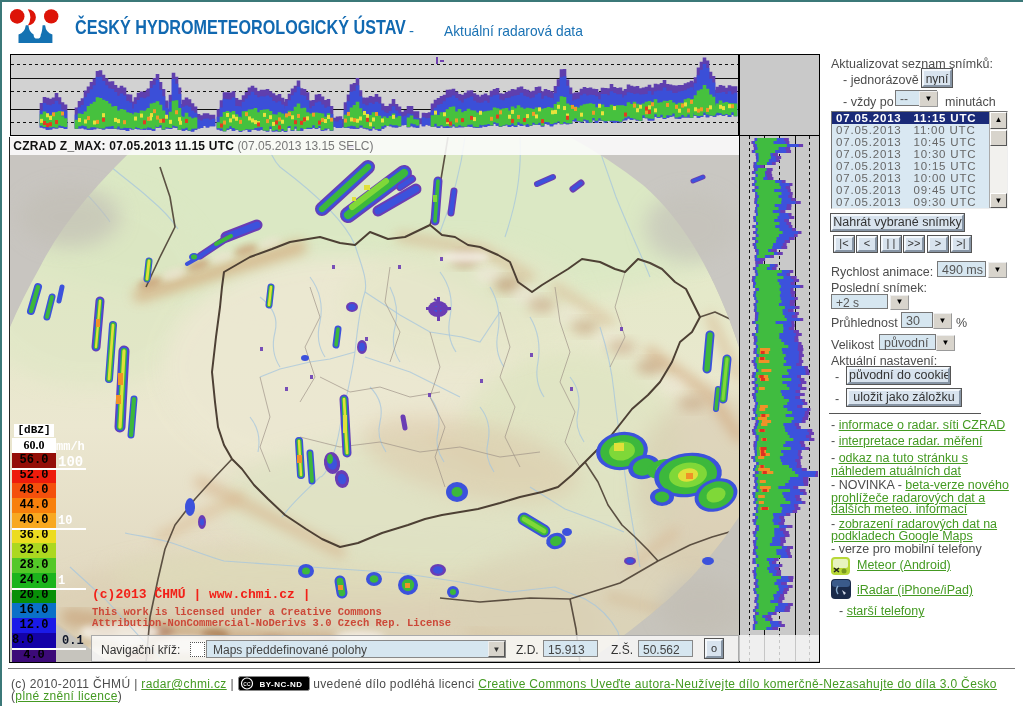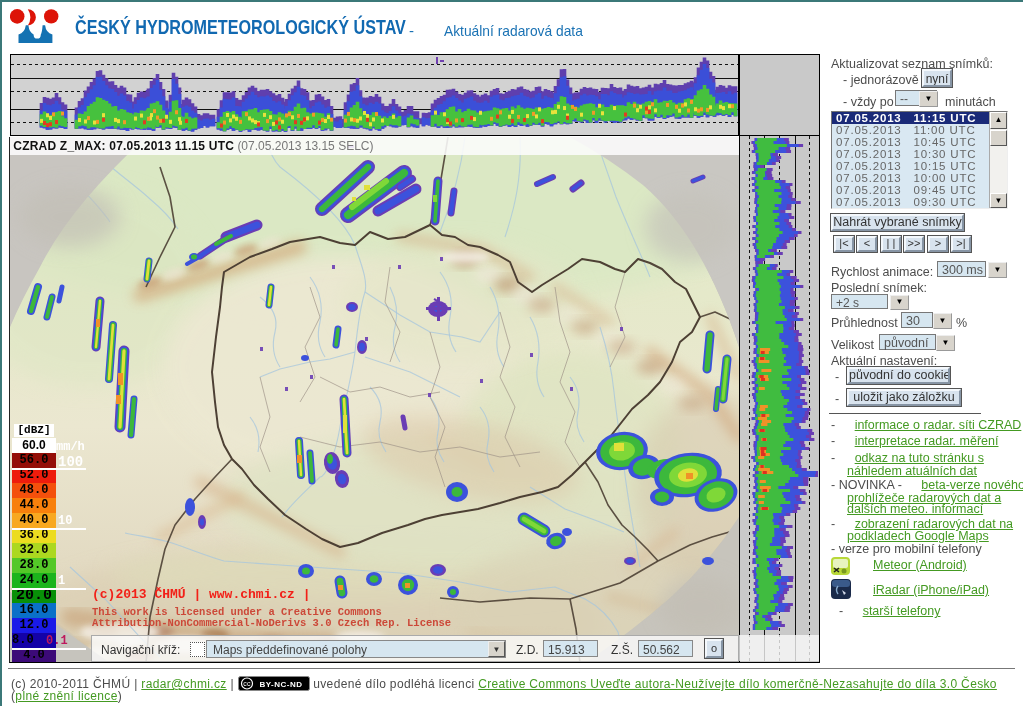--- a/index.html
+++ b/index.html
@@ -19,21 +19,21 @@
 #maptitle b{color:#111;font-weight:bold;letter-spacing:0.2px;}
 #maptitle span{color:#777;}
 .ctrlbar{position:absolute;left:81px;top:498px;width:648px;height:27px;background:rgba(250,250,250,0.82);
  border:1px solid #aaa;font-size:12px;color:#333;box-sizing:border-box;z-index:20;}
 .ctrlbar2{position:absolute;left:739px;top:635px;width:80px;height:26px;background:rgba(250,250,250,0.78);z-index:30;}
 .btn{display:inline-block;background:#d8e3ee;border-top:2px solid #f4f8fc;border-left:2px solid #f4f8fc;
  border-right:2px solid #8795a5;border-bottom:2px solid #8795a5;outline:1px solid #555;
  color:#333;text-align:center;overflow:hidden;white-space:nowrap;}
 #sidebar{position:absolute;left:829px;top:50px;width:200px;color:#4c4c4c;font-size:12.5px;}
 #sidebar .abs{white-space:nowrap;}
-#sidebar a{color:#449a22;text-decoration:underline;margin-left:16px;}
+#sidebar a{color:#449a22;text-decoration:underline;}
 #footer{position:absolute;left:0;top:664px;width:1023px;font-size:12px;letter-spacing:0.35px;color:#4c4c4c;}
 #footer a{color:#449a22;}
 </style></head><body>
 <div id="frame"></div>
 <svg class="abs" style="left:10px;top:8px" width="50" height="38" viewBox="0 0 50 38">
  <circle cx="7.2" cy="8.4" r="7.3" fill="#dd1408"></circle>
  <path d="M17.8 1.2 A 8.1 8.1 0 0 1 17.8 17.4 A 14 14 0 0 0 17.8 1.2 Z" fill="#dd1408"></path>
  <circle cx="41.2" cy="8.4" r="7.2" fill="#dd1408"></circle>
  <path d="M8.5 35 V26.6 Q14.8 24.8 15.8 17.3 L18.4 17.3 Q19.2 24.6 23.6 26.4 A 3.6 4.2 0 0 0 30.8 26.4 Q32 25.2 32.6 17.3 L35.1 17.3 Q35.9 24.8 42.4 26.6 V35 Z" fill="#1472b2"></path>
 </svg>
@@ -499,44 +499,44 @@
       <rect x="470" y="242" width="3" height="4" fill="#6a3db4" opacity="0.9"></rect>
       <rect x="520" y="216" width="3" height="4" fill="#6a3db4" opacity="0.9"></rect>
       <rect x="560" y="250" width="3" height="4" fill="#6a3db4" opacity="0.9"></rect>
       <rect x="610" y="190" width="3" height="4" fill="#6a3db4" opacity="0.9"></rect>
       <rect x="430" y="120" width="3" height="4" fill="#6a3db4" opacity="0.9"></rect>
       <rect x="250" y="210" width="3" height="4" fill="#6a3db4" opacity="0.9"></rect>
       <rect x="275" y="250" width="3" height="4" fill="#6a3db4" opacity="0.9"></rect>
       <rect x="338" y="8" width="6" height="3" fill="#6a3db4"></rect>
     </svg>
     <div class="abs" style="left:4px;top:287px;width:40px;height:13px;background:#fff;color:#000;font-family:'Liberation Mono',monospace;font-weight:bold;font-size:11px;line-height:13px;text-align:center">[dBZ]</div>
-    <div class="abs" style="left:2px;top:300.5px;width:44px;height:15px;background:#ffffff;color:#000;font-family:Liberation Sans, sans-serif;font-weight:bold;font-size:12px;line-height:15px;text-align:center">60.0</div>
+    <div class="abs" style="left:2px;top:300.5px;width:44px;height:15px;background:#ffffff;color:#000;font-family:Liberation Serif, serif;font-weight:bold;font-size:12px;line-height:15px;text-align:center">60.0</div>
     <div class="abs" style="left:2px;top:315.5px;width:44px;height:15px;background:#940e08;color:#000;font-family:'Liberation Mono',monospace;font-weight:bold;font-size:12px;line-height:15px;text-align:center">56.0</div>
     <div class="abs" style="left:2px;top:330.5px;width:44px;height:15px;background:#ee1c0c;color:#000;font-family:'Liberation Mono',monospace;font-weight:bold;font-size:12px;line-height:15px;text-align:center">52.0</div>
     <div class="abs" style="left:2px;top:345.5px;width:44px;height:15px;background:#f4500c;color:#000;font-family:'Liberation Mono',monospace;font-weight:bold;font-size:12px;line-height:15px;text-align:center">48.0</div>
     <div class="abs" style="left:2px;top:360.5px;width:44px;height:15px;background:#f8800c;color:#000;font-family:'Liberation Mono',monospace;font-weight:bold;font-size:12px;line-height:15px;text-align:center">44.0</div>
     <div class="abs" style="left:2px;top:375.5px;width:44px;height:15px;background:#f8a820;color:#000;font-family:'Liberation Mono',monospace;font-weight:bold;font-size:12px;line-height:15px;text-align:center">40.0</div>
     <div class="abs" style="left:2px;top:390.5px;width:44px;height:15px;background:#ecdc20;color:#000;font-family:'Liberation Mono',monospace;font-weight:bold;font-size:12px;line-height:15px;text-align:center">36.0</div>
     <div class="abs" style="left:2px;top:405.5px;width:44px;height:15px;background:#acd820;color:#000;font-family:'Liberation Mono',monospace;font-weight:bold;font-size:12px;line-height:15px;text-align:center">32.0</div>
     <div class="abs" style="left:2px;top:420.5px;width:44px;height:15px;background:#54c828;color:#000;font-family:'Liberation Mono',monospace;font-weight:bold;font-size:12px;line-height:15px;text-align:center">28.0</div>
     <div class="abs" style="left:2px;top:435.5px;width:44px;height:15px;background:#1cb41c;color:#000;font-family:'Liberation Mono',monospace;font-weight:bold;font-size:12px;line-height:15px;text-align:center">24.0</div>
-    <div class="abs" style="left:2px;top:450.5px;width:44px;height:15px;background:#089008;color:#000;font-family:'Liberation Mono',monospace;font-weight:bold;font-size:15px;line-height:15px;text-align:center">20.0</div>
+    <div class="abs" style="left:2px;top:450.5px;width:44px;height:15px;background:#089008;color:#000;font-family:'Liberation Mono',monospace;font-weight:bold;font-size:12px;line-height:15px;text-align:center">20.0</div>
     <div class="abs" style="left:2px;top:465.5px;width:44px;height:15px;background:#0a70c8;color:#000;font-family:'Liberation Mono',monospace;font-weight:bold;font-size:12px;line-height:15px;text-align:center">16.0</div>
     <div class="abs" style="left:2px;top:480.5px;width:44px;height:15px;background:#1a1ae8;color:#000;font-family:'Liberation Mono',monospace;font-weight:bold;font-size:12px;line-height:15px;text-align:center">12.0</div>
     <div class="abs" style="left:2px;top:495.5px;width:44px;height:15px;background:#1402a8;color:#000;font-family:'Liberation Mono',monospace;font-weight:bold;font-size:12px;line-height:15px;">8.0</div>
     <div class="abs" style="left:2px;top:510.5px;width:44px;height:15px;background:#3c0a78;color:#000;font-family:'Liberation Mono',monospace;font-weight:bold;font-size:12px;line-height:15px;text-align:center">4.0</div>
     <div class="abs" style="left:46px;top:303px;font-family:'Liberation Mono',monospace;font-weight:bold;color:#fff;font-size:12px;">mm/h</div>
     <div class="abs" style="left:2px;top:330.5px;width:74px;border-top:2px solid #fff"></div>
     <div class="abs" style="left:48px;top:316.5px;font-family:'Liberation Mono',monospace;font-weight:bold;color:#fff;font-size:14px;">100</div>
     <div class="abs" style="left:2px;top:390.5px;width:74px;border-top:2px solid #fff"></div>
     <div class="abs" style="left:48px;top:376.5px;font-family:'Liberation Mono',monospace;font-weight:bold;color:#fff;font-size:12px;text-align:center;">10</div>
     <div class="abs" style="left:2px;top:450.5px;width:74px;border-top:2px solid #fff"></div>
     <div class="abs" style="left:48px;top:436.5px;font-family:'Liberation Mono',monospace;font-weight:bold;color:#fff;font-size:12px;">1</div>
     <div class="abs" style="left:2px;top:510.5px;width:74px;border-top:2px solid #fff"></div>
-    <div class="abs" style="left:36px;top:496.5px;font-family:'Liberation Mono',monospace;font-weight:bold;color:#be185d;font-size:12px;">0.1</div>
+    <div class="abs" style="left:52px;top:496.5px;font-family:'Liberation Mono',monospace;font-weight:bold;color:#0f172a;font-size:12px;">0.1</div>
     <div id="maptitle">&nbsp;<b>CZRAD Z_MAX: 07.05.2013 11.15 UTC</b> <span>(07.05.2013 13.15 SELC)</span></div>
     <div class="abs" style="left:82px;top:450px;color:#f22018;font-family:'Liberation Mono',monospace;font-size:13px;font-weight:bold;letter-spacing:0px">(c)2013 ČHMÚ | www.chmi.cz |</div>
     <div class="abs" style="left:82px;top:469px;color:#cc4838;font-family:'Liberation Mono',monospace;font-size:10.5px;font-weight:bold">This work is licensed under a Creative Commons</div>
     <div class="abs" style="left:82px;top:480px;color:#cc4838;font-family:'Liberation Mono',monospace;font-size:10.5px;font-weight:bold">Attribution-NonCommercial-NoDerivs 3.0 Czech Rep. License</div>
     <div class="ctrlbar">
 <span class="abs" style="left:9px;top:7px">Navigační kříž:</span>
 <span class="abs" style="left:98px;top:6px;width:13px;height:13px;background:#fff;border:1px dotted #555"></span>
 <span class="abs" style="left:114px;top:4px;width:300px;height:18px;background:#d6e6f0;border:1px solid #888;box-sizing:border-box;padding:2px 0 0 6px;color:#444">Maps předdefinované polohy</span>
 <span class="abs" style="left:396px;top:5px;width:17px;height:16px;background:#d8d4cc;border:1px solid #eee;border-right-color:#555;border-bottom-color:#555;font-size:8px;text-align:center;line-height:15px;box-sizing:border-box">▼</span>
 <span class="abs" style="left:424px;top:7px">Z.D.</span>
@@ -571,21 +571,21 @@
  </div>
 </div>
 <div class="btn abs" style="left:2px;top:164px;width:129px;height:13px;font-size:12.5px;line-height:12px">Nahrát vybrané snímky</div>
 <div class="btn abs" style="left:5px;top:186px;width:16px;height:12px;font-size:11px;line-height:11px">|&lt;</div>
     <div class="btn abs" style="left:28px;top:186px;width:16px;height:12px;font-size:11px;line-height:11px">&lt;</div>
     <div class="btn abs" style="left:52px;top:186px;width:16px;height:12px;font-size:11px;line-height:11px">| |</div>
     <div class="btn abs" style="left:75px;top:186px;width:16px;height:12px;font-size:11px;line-height:11px">&gt;&gt;</div>
     <div class="btn abs" style="left:99px;top:186px;width:16px;height:12px;font-size:11px;line-height:11px">&gt;</div>
     <div class="btn abs" style="left:122px;top:186px;width:16px;height:12px;font-size:11px;line-height:11px">&gt;|</div>
 <div class="abs" style="left:2px;top:215px">Rychlost animace:</div>
-<div class="abs" style="left:108px;top:211px;width:49px;height:16px;background:#d6e6f0;border:1px solid #777;font-size:12.5px;color:#555;padding:1px 0 0 4px;box-sizing:border-box">300 ms</div>
+<div class="abs" style="left:108px;top:211px;width:49px;height:16px;background:#d6e6f0;border:1px solid #777;font-size:12.5px;color:#555;padding:1px 0 0 4px;box-sizing:border-box">490 ms</div>
 <div class="abs" style="left:159px;top:212px;width:17px;height:14px;background:#d8d4cc;border:1px solid #999;border-top-color:#eee;border-left-color:#eee;font-size:8px;text-align:center;color:#000;line-height:13px">▼</div>
 <div class="abs" style="left:2px;top:231px">Poslední snímek:</div>
 <div class="abs" style="left:2px;top:244px;width:57px;height:15px;background:#d6e6f0;border:1px solid #777;font-size:12px;color:#555;padding:1px 0 0 4px;box-sizing:border-box">+2 s</div>
 <div class="abs" style="left:61px;top:245px;width:17px;height:13px;background:#d8d4cc;border:1px solid #999;border-top-color:#eee;border-left-color:#eee;font-size:8px;text-align:center;color:#000;line-height:12px">▼</div>
 <div class="abs" style="left:2px;top:266px">Průhlednost</div>
 <div class="abs" style="left:72px;top:262px;width:32px;height:16px;background:#d6e6f0;border:1px solid #777;font-size:12.5px;color:#555;padding:1px 0 0 4px;box-sizing:border-box">30</div>
 <div class="abs" style="left:104px;top:263px;width:17px;height:14px;background:#d8d4cc;border:1px solid #999;border-top-color:#eee;border-left-color:#eee;font-size:8px;text-align:center;color:#000;line-height:13px">▼</div>
 <div class="abs" style="left:127px;top:266px">%</div>
 <div class="abs" style="left:2px;top:288px">Velikost</div>
 <div class="abs" style="left:50px;top:284px;width:57px;height:16px;background:#d6e6f0;border:1px solid #777;font-size:12.5px;color:#555;padding:1px 0 0 4px;box-sizing:border-box">původní</div>

